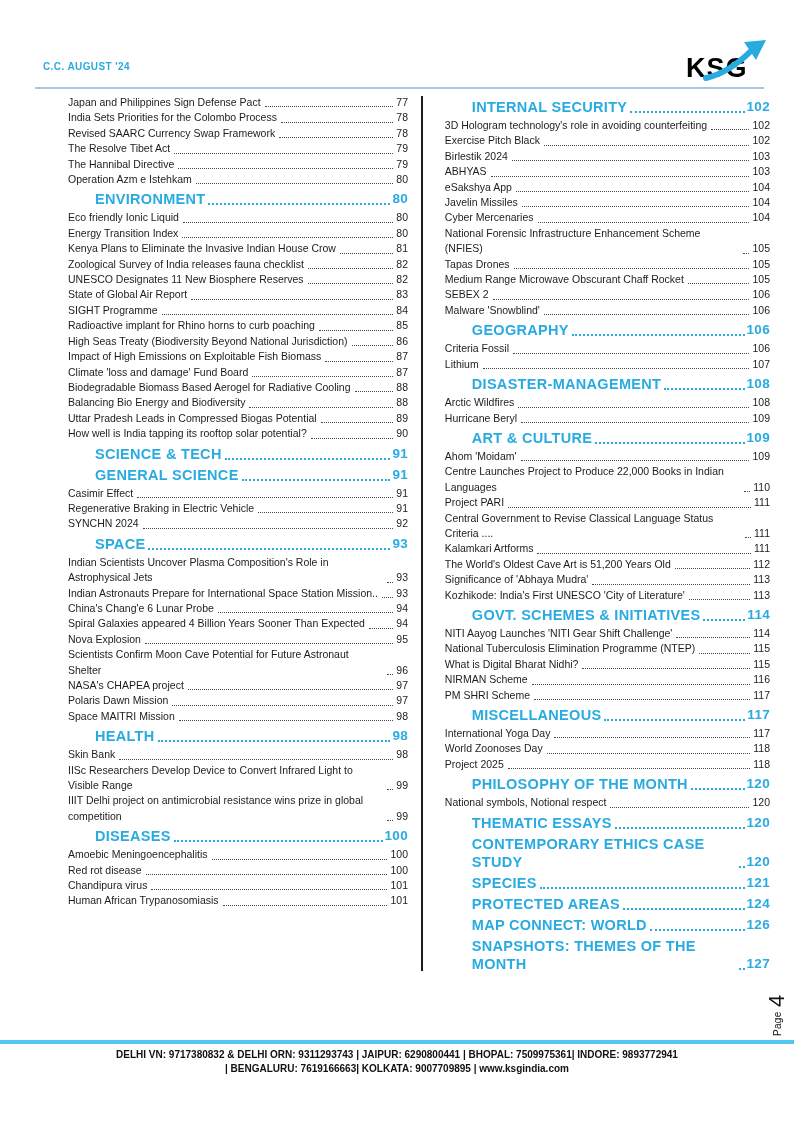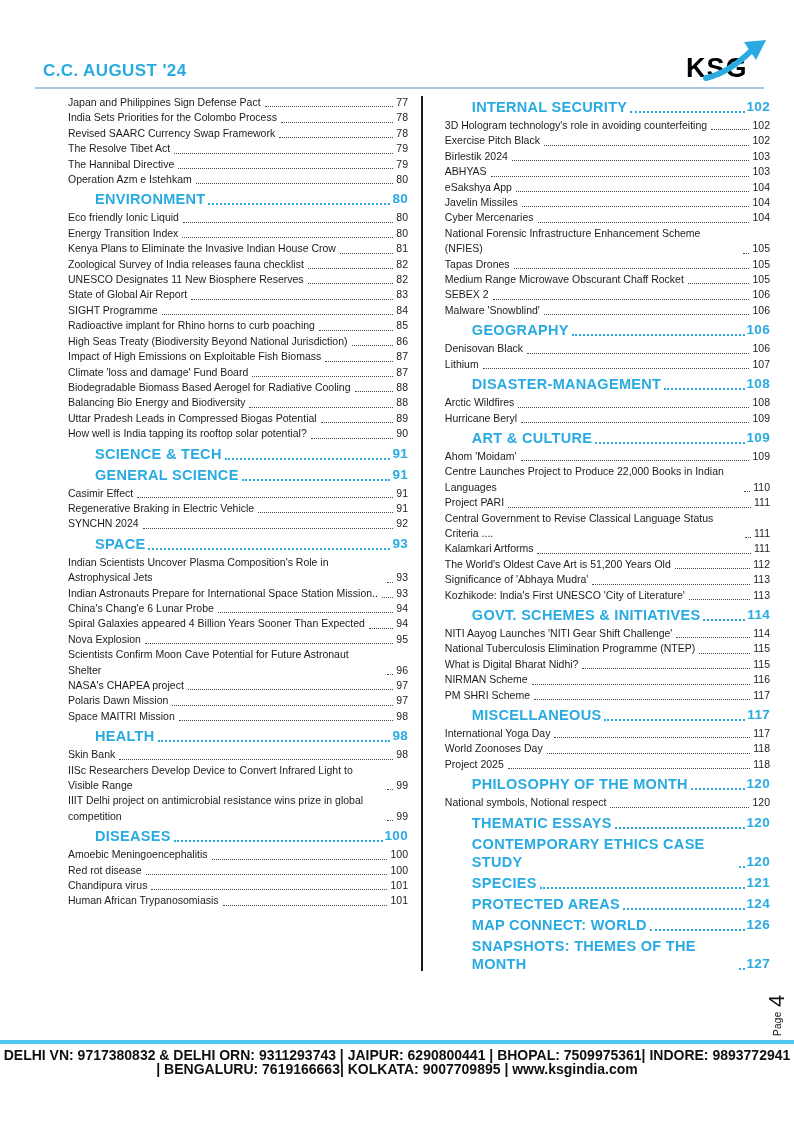--- a/index.html
+++ b/index.html
@@ -2,21 +2,21 @@
 <html><head>
 <meta charset="utf-8">
 <style>
   html,body{margin:0;padding:0;}
   body{
     width:794px;height:1123px;position:relative;background:#ffffff;
     font-family:"Liberation Sans", sans-serif;overflow:hidden;
   }
   .page-title{
     position:absolute;left:43px;top:61px;
-    font-size:17px;font-weight:800;color:#29ABE2;letter-spacing:.4px;
+    font-size:10px;font-weight:800;color:#29ABE2;letter-spacing:.4px;
   }
   .logo{position:absolute;right:26px;top:40px;width:92px;height:46px;}
   .logo-text{
     position:absolute;left:10px;bottom:2px;
     font-size:27px;font-weight:800;color:#000000;letter-spacing:1px;
   }
   .logo svg{position:absolute;left:0;top:0;}
   .header-rule{
     position:absolute;left:35px;right:30px;top:87px;height:2px;background:#A6C6E2;
   }
@@ -51,21 +51,21 @@
   .page-side{
     position:absolute;right:4px;top:972px;height:64px;
     writing-mode:vertical-rl;transform:rotate(180deg);
     color:#111;display:flex;align-items:center;
   }
   .page-side .pg-label{font-size:10px;letter-spacing:.3px;}
   .page-side .pg-num{font-size:22px;margin-top:4px;}
   .footer-bar{position:absolute;left:0;right:0;top:1040px;height:4px;background:#4FC7F0;}
   .footer-text{
     position:absolute;left:0;right:0;top:1048px;text-align:center;
-    font-size:14px;font-weight:700;color:#101010;line-height:14px;
+    font-size:10px;font-weight:700;color:#101010;line-height:14px;
   }
   .footer-text .site{font-weight:800;}
 </style>
 </head>
 <body>
 
 <div class="page-title">C.C. AUGUST '24</div>
 
 <div class="logo">
   <span class="logo-text">KSG</span>
@@ -376,21 +376,21 @@
         <span class="lab">Malware 'Snowblind'</span>
         <span class="dots"></span>
         <span class="pg">106</span>
       </div>
       <div class="sec-row">
         <span class="lab">GEOGRAPHY</span>
         <span class="dots"></span>
         <span class="pg">106</span>
       </div>
       <div class="entry-row">
-        <span class="lab">Denisovan Black</span>
+        <span class="lab">Criteria Fossil</span>
         <span class="dots"></span>
         <span class="pg">106</span>
       </div>
       <div class="entry-row">
         <span class="lab">Lithium</span>
         <span class="dots"></span>
         <span class="pg">107</span>
       </div>
       <div class="sec-row">
         <span class="lab">DISASTER-MANAGEMENT</span>

